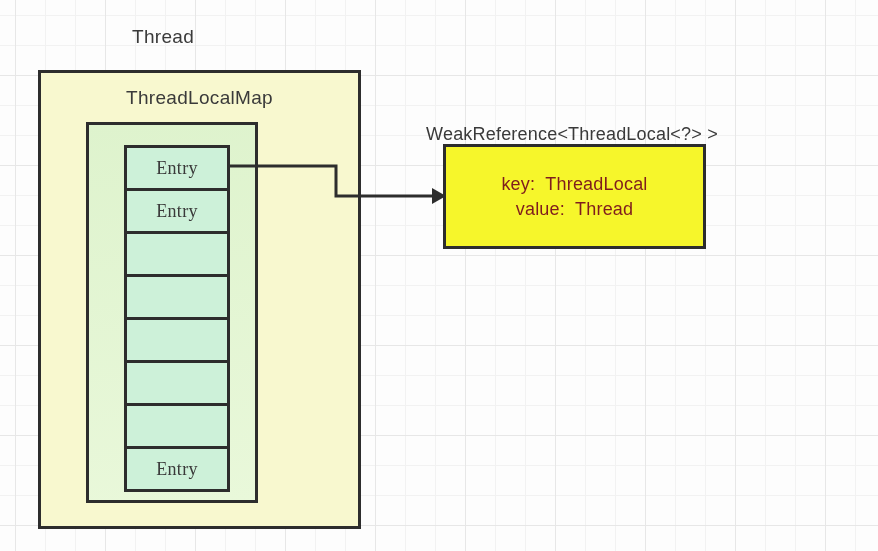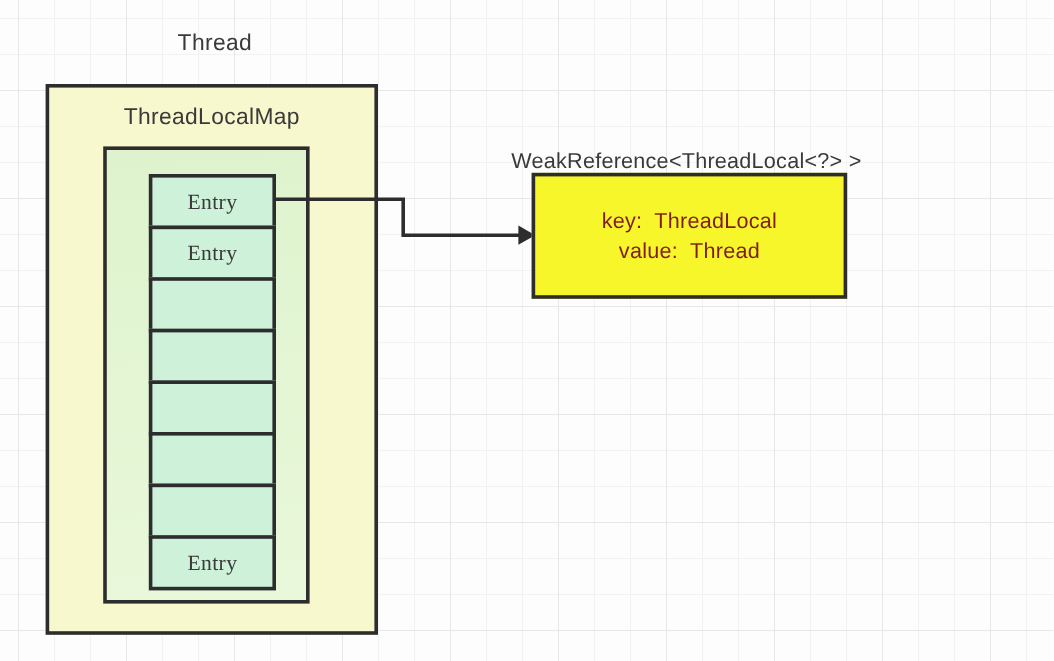--- a/index.html
+++ b/index.html
@@ -20,31 +20,31 @@
       linear-gradient(to bottom, #e7e7e7 1px, transparent 1px),
       linear-gradient(to right, #f2f2f2 1px, transparent 1px),
       linear-gradient(to bottom, #f2f2f2 1px, transparent 1px);
     background-size: 90px 90px, 90px 90px, 30px 30px, 30px 30px;
     background-position: 15px 0, 0 75px, 15px 0, 0 15px;
     color: var(--text, #3a3a3a);
   }
 
   .thread-label {
     position: absolute;
-    left: 148px;
+    left: 132px;
     top: 26px;
     font-size: 19px;
     letter-spacing: 0.3px;
   }
 
   .outer-box {
     position: absolute;
     left: 38px;
     top: 70px;
-    width: 277px;
+    width: 323px;
     height: 459px;
     box-sizing: border-box;
     background: var(--outer-box-fill, #f8f8cf);
     border: 3px solid var(--border, #2d2d2d);
   }
   .map-title {
     position: absolute;
     left: 0;
     right: 0;
     top: 14px;

